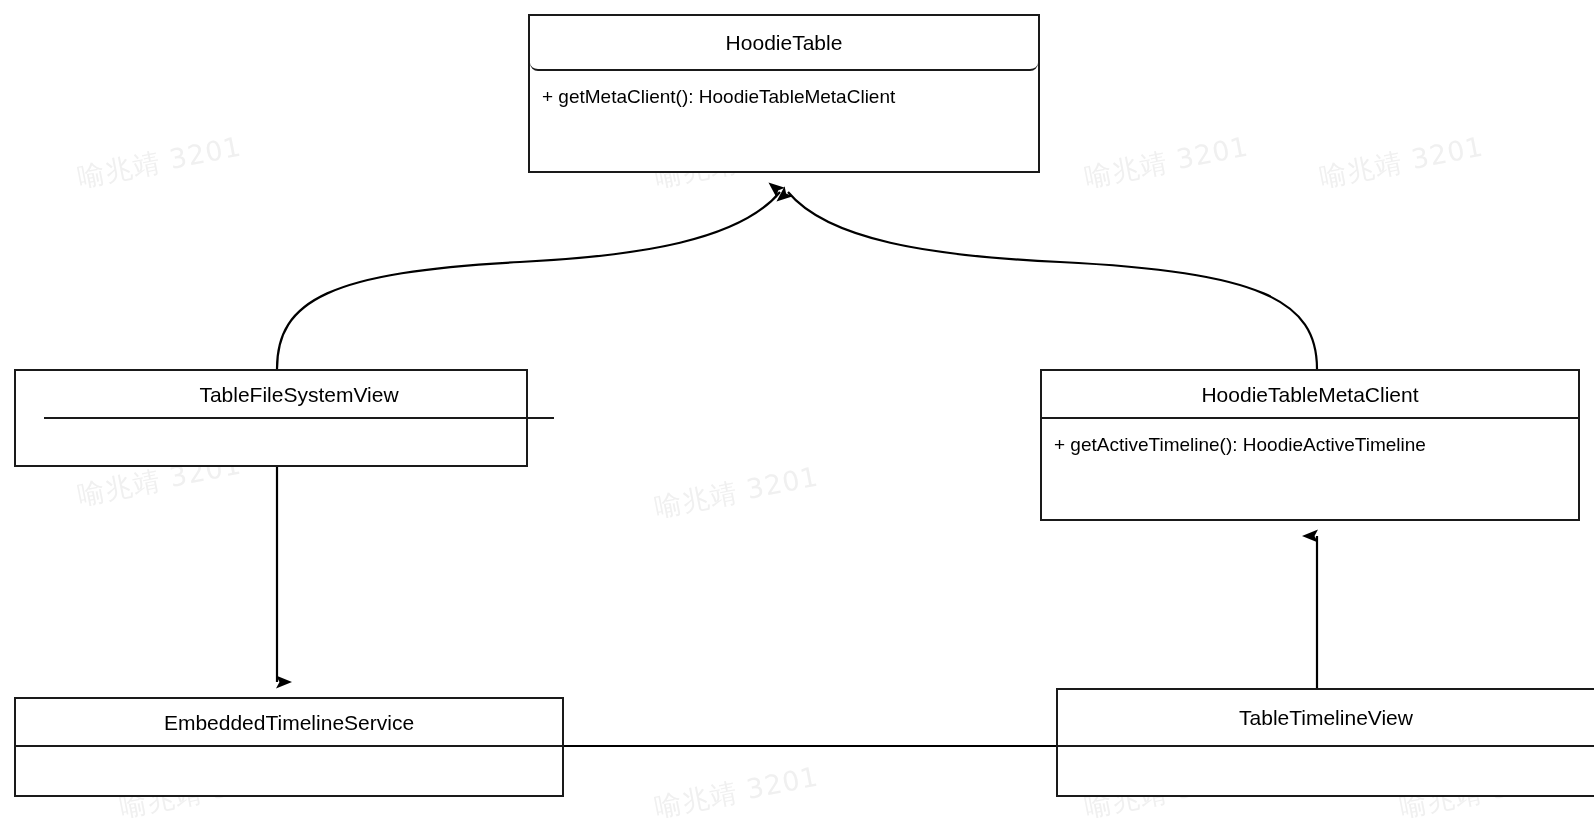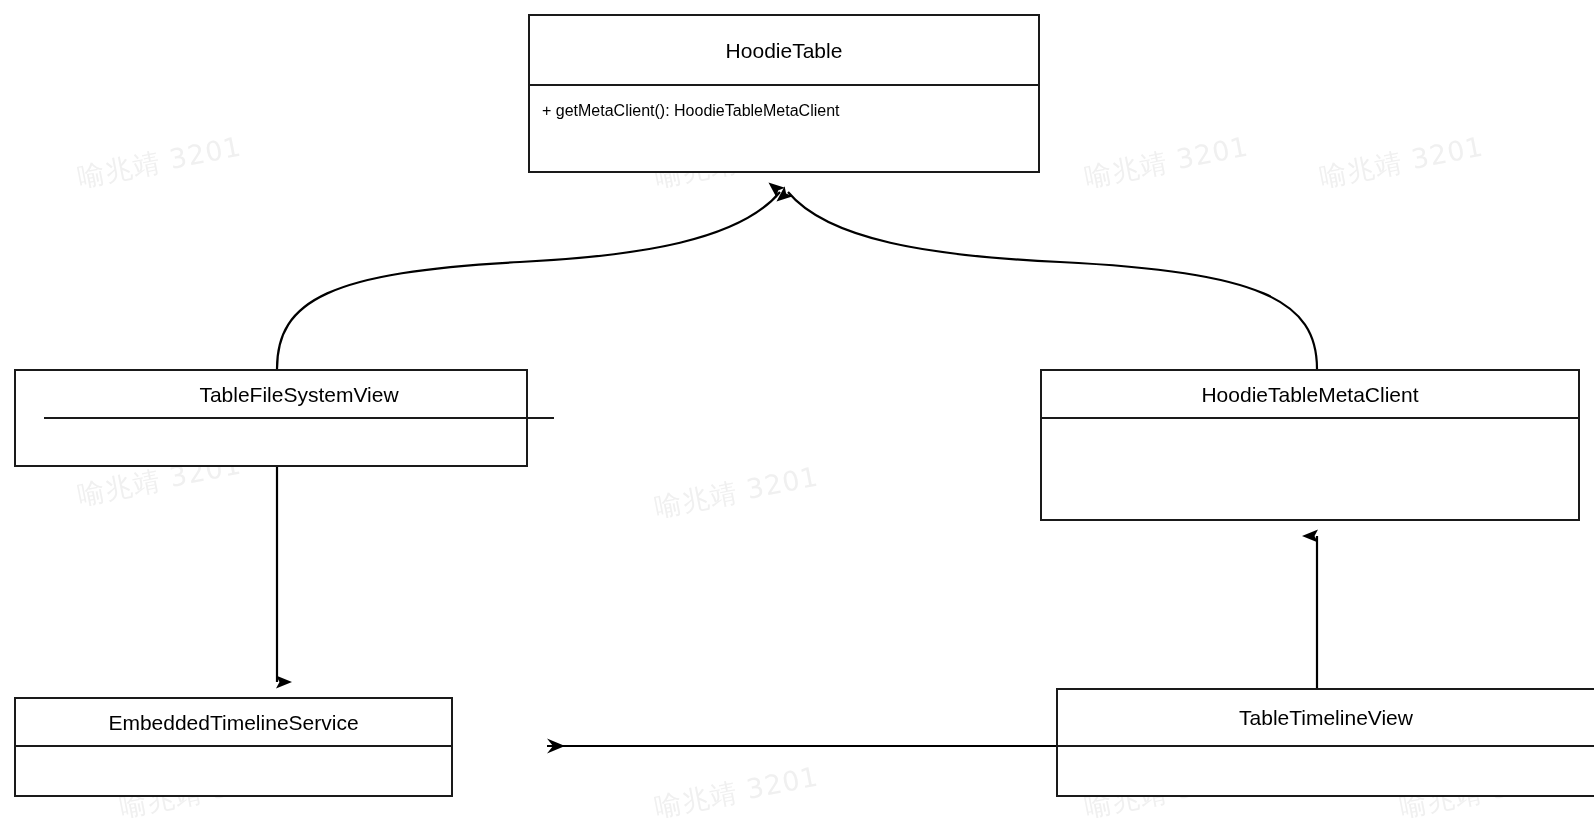--- a/index.html
+++ b/index.html
@@ -61,41 +61,41 @@
     align-items: center;
     justify-content: center;
     border-bottom: 2px solid #1a1a1a;
   }
   .uml-members {
     box-sizing: border-box;
     width: 100%;
   }
   .uml-member {
     box-sizing: border-box;
-    font-size: 16px;
+    font-size: 19px;
     line-height: 1;
     padding-left: 12px;
     display: flex;
     align-items: center;
     white-space: nowrap;
   }
   
   #box-hoodie-table      { left: 528px;  top: 14px;  width: 512px; height: 159px; }
-  #box-hoodie-table .uml-name    { height: 70px; }
+  #box-hoodie-table .uml-name    { height: 55px; border-radius: 8px; }
   #box-hoodie-table .uml-member  { height: 50px; }
 
   #box-table-fs-view     { left: 14px;   top: 369px; width: 514px; height: 98px; }
   #box-table-fs-view .uml-name   { height: 48px; margin-left: 28px; }
   #box-table-fs-view .uml-member { height: 46px; }
 
   #box-meta-client       { left: 1040px; top: 369px; width: 540px; height: 152px; }
   #box-meta-client .uml-name     { height: 48px; }
   #box-meta-client .uml-member   { height: 50px; }
 
-  #box-embedded-timeline { left: 14px;   top: 697px; width: 439px; height: 100px; }
+  #box-embedded-timeline { left: 14px;   top: 697px; width: 550px; height: 100px; }
   #box-embedded-timeline .uml-name   { height: 48px; }
   #box-embedded-timeline .uml-member { height: 48px; }
 
   #box-table-timeline    { left: 1040px; top: 688px; width: 540px; height: 109px; margin-left: 16px; }
   #box-table-timeline .uml-name      { height: 57px; }
   #box-table-timeline .uml-member    { height: 48px; }
 </style>
 </head>
 <body>
 
@@ -151,20 +151,21 @@
   <div class="uml-class" id="box-table-fs-view">
     <div class="uml-name">TableFileSystemView</div>
     <div class="uml-members">
       <div class="uml-member"></div>
     </div>
   </div>
 
   <div class="uml-class" id="box-meta-client">
     <div class="uml-name">HoodieTableMetaClient</div>
     <div class="uml-members">
+      <div class="uml-member">+ getActiveTimeline(): HoodieActiveTimeline</div>
     </div>
   </div>
 
   <div class="uml-class" id="box-embedded-timeline">
     <div class="uml-name">EmbeddedTimelineService</div>
     <div class="uml-members">
       <div class="uml-member"></div>
     </div>
   </div>
 

